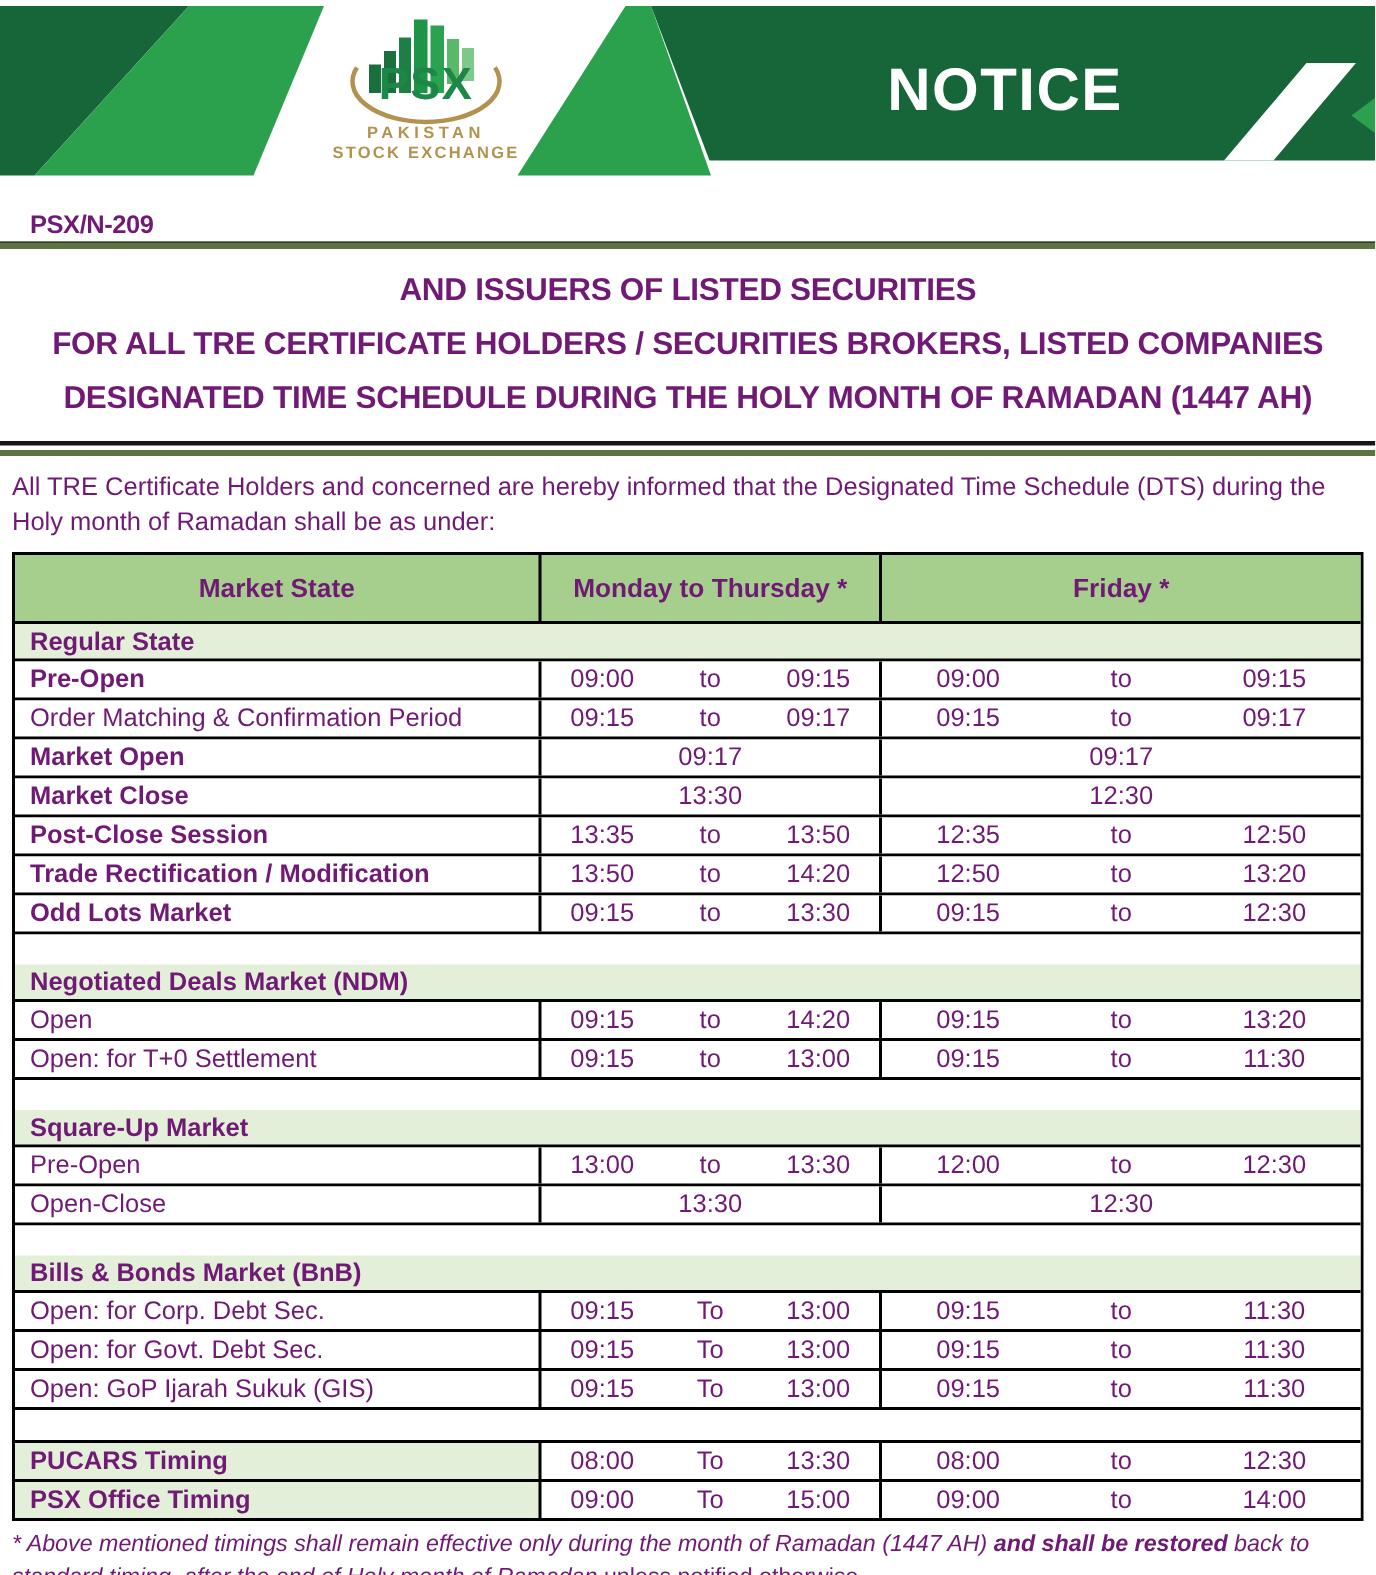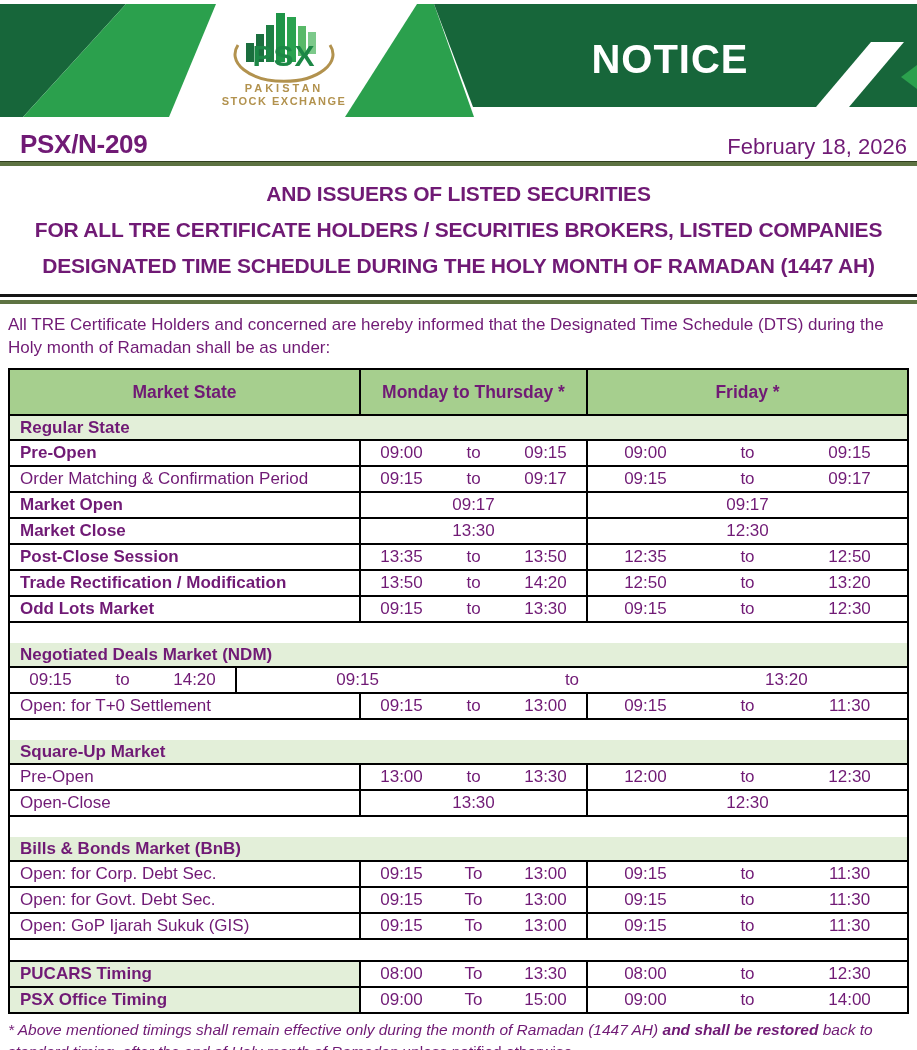--- a/index.html
+++ b/index.html
@@ -8,21 +8,21 @@
     font-family:"Liberation Sans", sans-serif;color:#701a75;position:relative;
   }
   
   .banner{position:relative;width:917px;height:128px;background:#fff;}
   .banner svg{display:block;}
   
   .ref-row{
     display:flex;justify-content:space-between;align-items:flex-end;
     padding:0 10px 1px 20px;height:28px;
   }
-  .ref-number{font-weight:bold;font-size:26px;letter-spacing:-0.3px;}
+  .ref-number{font-weight:bold;font-size:17px;letter-spacing:-0.3px;}
   .ref-date{font-size:22px;}
   .rule-olive{height:4px;background:var(--olive);border-top:1px solid #31401f;margin:0;}
   
   .title-block{
     text-align:center;padding:10px 12px 10px 12px;
     border-bottom:3px solid #151515;
   }
   .title-line{font-weight:bold;font-size:21px;line-height:36px;white-space:nowrap;letter-spacing:-0.2px;}
   .rule-olive2{height:4px;background:var(--olive);margin-top:3px;}
   
@@ -93,21 +93,20 @@
         <text x="284" y="88" text-anchor="middle" font-family="Liberation Sans, sans-serif" font-size="11" font-weight="bold" fill="#B2924E" letter-spacing="3">PAKISTAN</text>
         <text x="284" y="101" text-anchor="middle" font-family="Liberation Sans, sans-serif" font-size="11" font-weight="bold" fill="#B2924E" letter-spacing="1.5">STOCK EXCHANGE</text>
       </g>
 
       <text x="670" y="69" text-anchor="middle" font-family="Liberation Sans, sans-serif" font-size="40" font-weight="bold" fill="#ffffff" letter-spacing="1">NOTICE</text>
     </svg>
   </div>
 
   <div class="ref-row">
     <span class="ref-number">PSX/N-209</span>
-    <span class="ref-date">February 18, 2026</span>
   </div>
   <div class="rule-olive"></div>
 
   <div class="title-block">
     <div class="title-line">AND ISSUERS OF LISTED SECURITIES</div>
     <div class="title-line">FOR ALL TRE CERTIFICATE HOLDERS / SECURITIES BROKERS, LISTED COMPANIES</div>
     <div class="title-line">DESIGNATED TIME SCHEDULE DURING THE HOLY MONTH OF RAMADAN (1447 AH)</div>
   </div>
   <div class="rule-olive2"></div>
 
@@ -199,20 +198,21 @@
           <span class="tt t1">09:15</span>
           <span class="tt t2">to</span>
           <span class="tt t3">12:30</span>
         </div>
       </div>
       <div class="t-row spacer"></div>
       <div class="t-row section">
         <div class="c-label">Negotiated Deals Market (NDM)</div>
       </div>
       <div class="t-row range">
+        <div class="c-label">Open</div>
         <div class="c-group mon">
           <span class="tt t1">09:15</span>
           <span class="tt t2">to</span>
           <span class="tt t3">14:20</span>
         </div>
         <div class="c-group fri">
           <span class="tt t1">09:15</span>
           <span class="tt t2">to</span>
           <span class="tt t3">13:20</span>
         </div>

